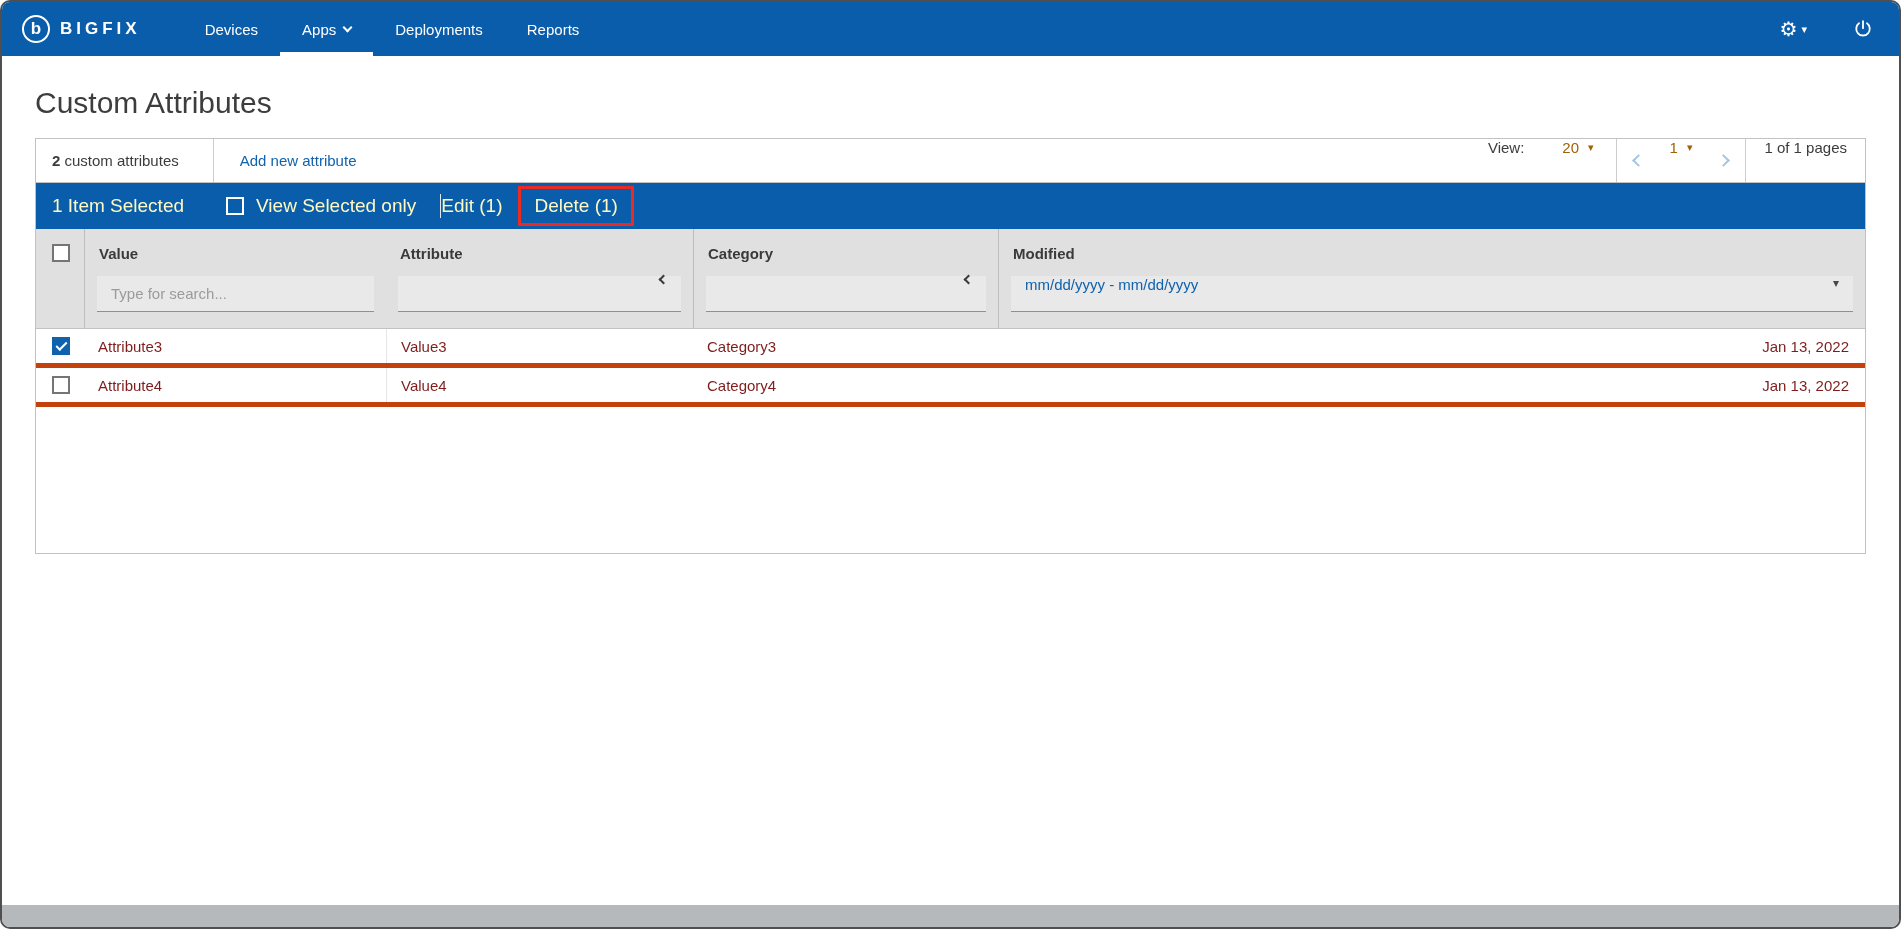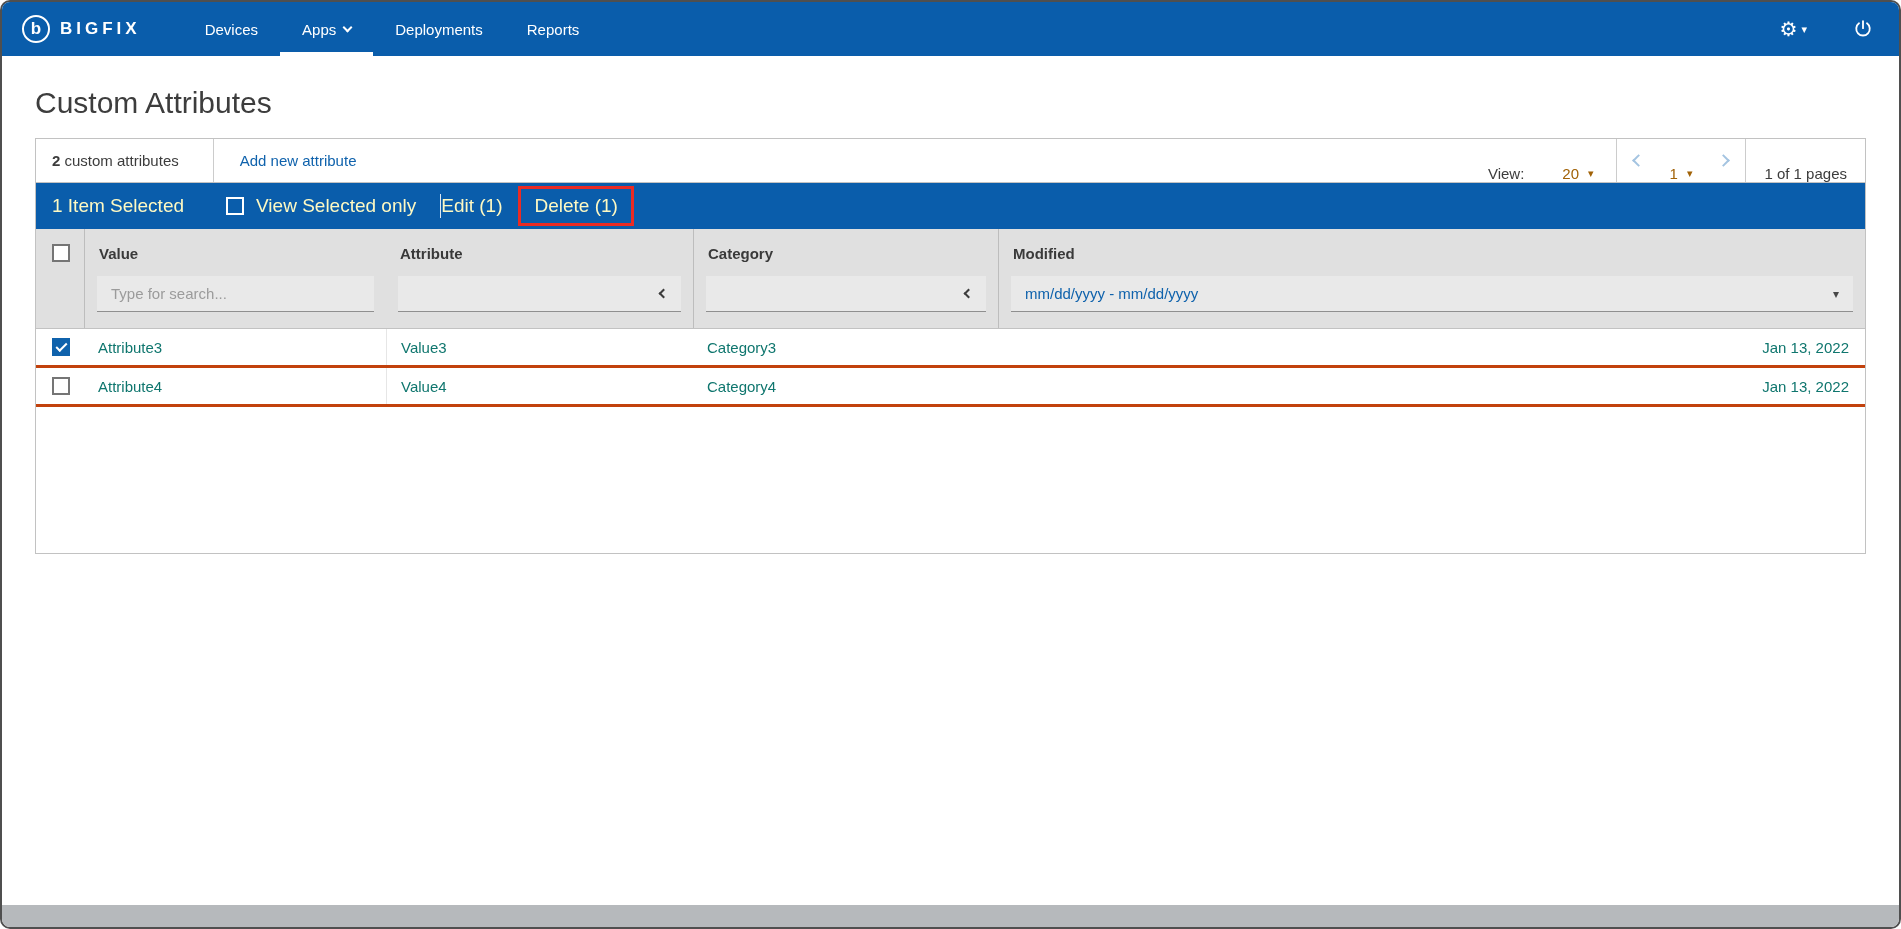--- a/index.html
+++ b/index.html
@@ -39,21 +39,21 @@
   .title { font-size:30px; color:#3d3d3d; font-weight:400; margin:30px 0 18px; }
 
   .panel { border:1px solid #c2c2c2; height:416px; display:flex; flex-direction:column; background:#fff; }
 
   
   .ptoolbar { height:44px; display:flex; align-items:center; border-bottom:1px solid #c2c2c2;
               font-size:15px; color:#3c3c3c; flex-shrink:0; }
   .count { padding:0 34px 0 16px; white-space:nowrap; }
   .vsep { width:1px; align-self:stretch; background:#cccccc; }
   .add-link { color:#0f62ac; padding-left:26px; cursor:pointer; white-space:nowrap; }
-  .toolbar-right { margin-left:auto; display:flex; align-items:flex-end; height:100%; }
+  .toolbar-right { margin-left:auto; display:flex; align-items:flex-start; height:100%; }
   .view-label { margin-right:16px; }
   .select-inline { color:#a16207; display:flex; align-items:center; gap:9px;
                    padding:0 22px; cursor:pointer; }
   .caret { font-size:11px; }
   .pg-btn { padding:0 17px; display:flex; align-items:center; height:100%; cursor:pointer; }
   .pg-btn.disabled { color:#a4c4e1; }
   .pg-btn.enabled { color:#a4c4e1; }
   .pages-text { padding:0 18px; white-space:nowrap; }
 
   
@@ -69,33 +69,33 @@
 
   
   .grid-cols { display:grid; grid-template-columns:48px 302px 307px 305px 1fr; }
   .hdr { background:#e0e0e0; border-bottom:1px solid #c2c2c2; flex-shrink:0; }
   .hcol { display:flex; flex-direction:column; }
   .hcol.sep { border-left:1px solid #bdbdbd; }
   .hcb { padding:15px 0 0 16px; }
   .hlabel { font-weight:bold; font-size:15px; color:#3a3a3a; padding:16px 14px 12px; }
   .hfilter { padding:2px 12px 16px; }
   .filter-box { height:36px; background:#e9e9e9; border-bottom:1px solid #8f8f8f;
-                display:flex; align-items:center; justify-content:flex-end;
+                display:flex; align-items:flex-start; justify-content:flex-end;
                 padding:0 14px; color:#3c3c3c; cursor:pointer; }
   .filter-box.date { justify-content:space-between; }
   .date-text { color:#0f62ac; font-size:15px; }
   .date-caret { color:#474747; font-size:12px; }
   .search-input { width:100%; height:36px; background:#e9e9e9; border:none;
                   border-bottom:1px solid #8f8f8f; padding:0 14px; font-size:15px;
                   font-family:inherit; color:#333; outline:none; }
   .search-input::placeholder { color:#9b9b9b; }
 
   
-  .row { height:39px; align-items:center; border-bottom:3px solid #c2410c;
-         font-size:15px; color:#0f766e; }
+  .row { height:39px; align-items:center; border-bottom:5px solid #c2410c;
+         font-size:15px; color:#7f1d1d; }
   .cbcell { padding-left:16px; display:flex; align-items:center; }
   .cell { padding-left:14px; }
   .cell.vline { border-left:1px solid #e6e6e6; align-self:stretch; display:flex; align-items:center; }
   .cell.date { text-align:right; padding-right:16px; }
 
   .cb { width:18px; height:18px; border:2px solid #757575; background:#fff;
         position:relative; cursor:pointer; flex-shrink:0; }
   .cb.checked { background:#0f62ac; border-color:#0f62ac; }
   .cb.checked::after { content:""; position:absolute; left:2px; top:3px; width:9px; height:4px;
         border-left:2px solid #fff; border-bottom:2px solid #fff; transform:rotate(-45deg); }

